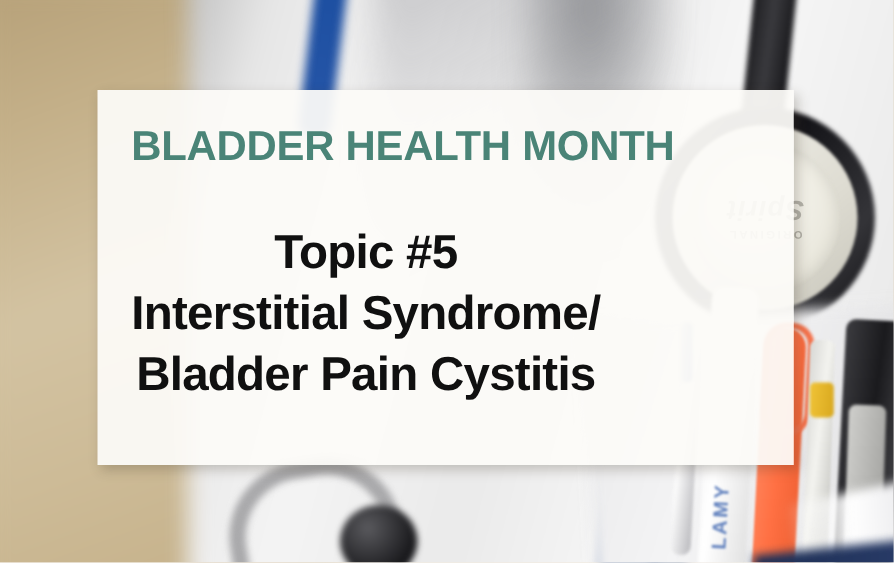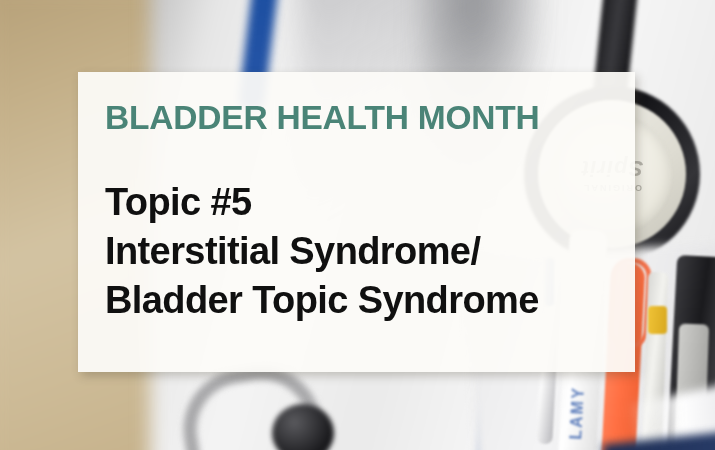--- a/index.html
+++ b/index.html
@@ -248,20 +248,21 @@
   .title {
     position: absolute;
     left: 27px;
     top: 106px;
     font-size: 38px;
     font-weight: 700;
     color: #101010;
     line-height: 49px;
     letter-spacing: -0.6px;
     white-space: nowrap;
+    text-align: center;
   }
 </style>
 </head>
 <body>
 
 <div id="stage">
 
   <div class="photo">
     <div class="photo-layer bg-wall"></div>
     <div class="photo-layer bg-coat"></div>
@@ -296,17 +297,17 @@
     <div class="photo-layer pen-black-tip"></div>
     <div class="photo-layer pocket-seam"></div>
     <div class="photo-layer pocket-navy"></div>
   </div>
 
   <div class="card">
     <div class="eyebrow" style="color: rgb(74, 132, 119);">BLADDER HEALTH MONTH</div>
     <div class="title" style="color: rgb(16, 16, 16);">
       <div>Topic #5</div>
       <div>Interstitial Syndrome/</div>
-      <div>Bladder Topic Syndrome</div>
+      <div>Bladder Pain Cystitis</div>
     </div>
   </div>
 
 </div>
 
 </body></html>

